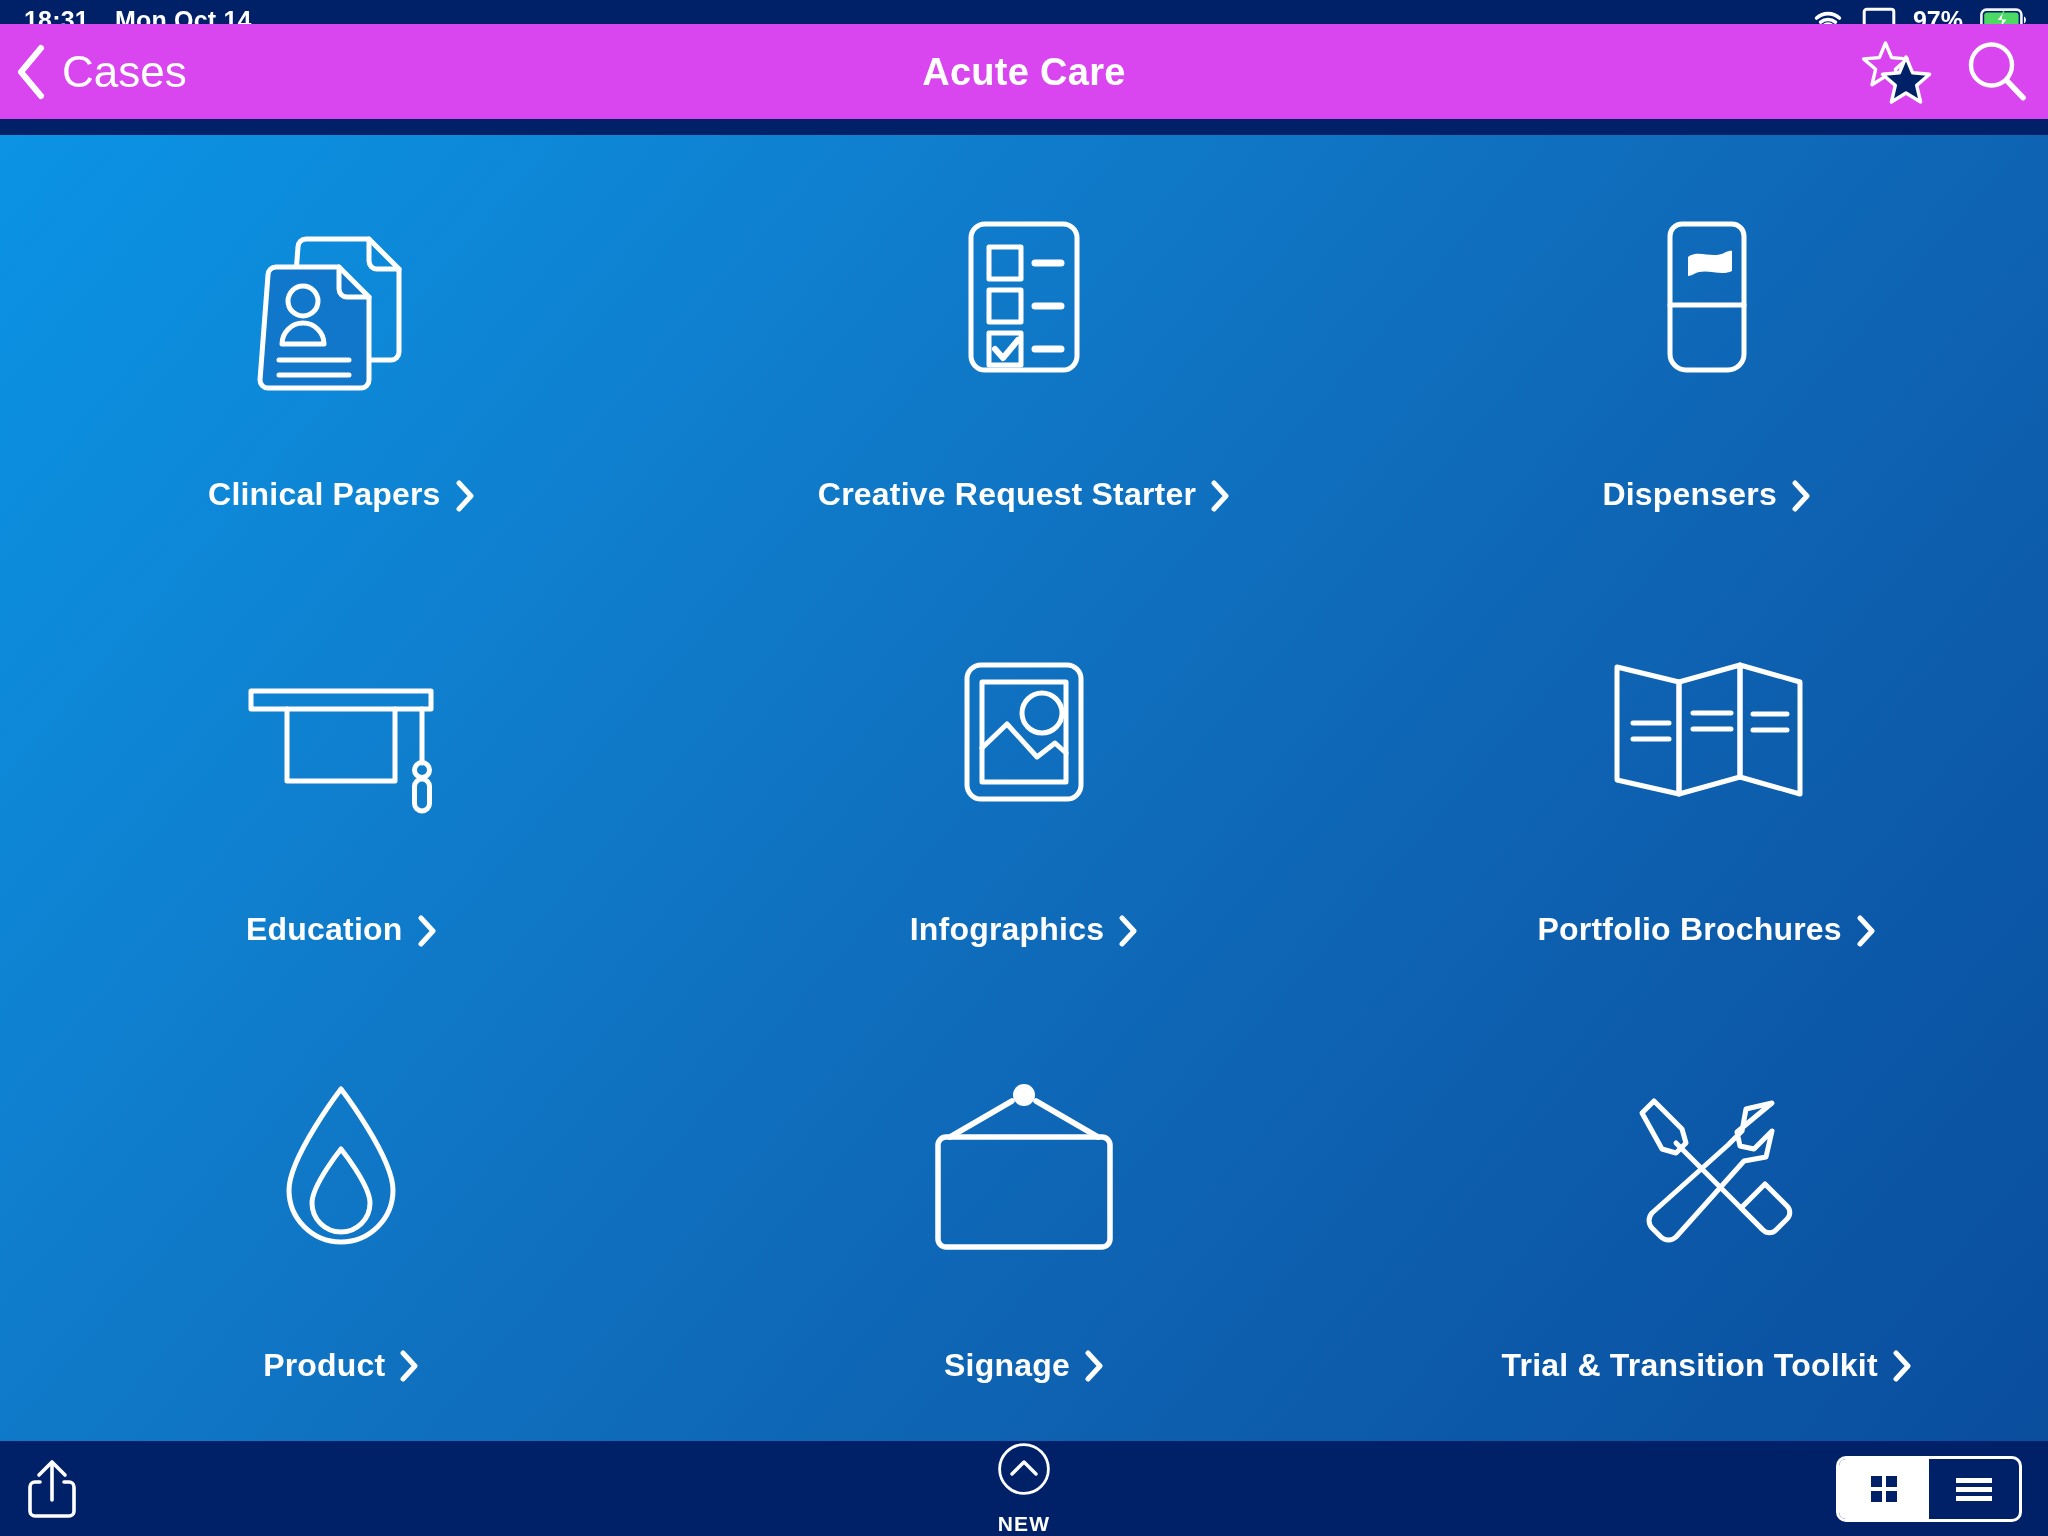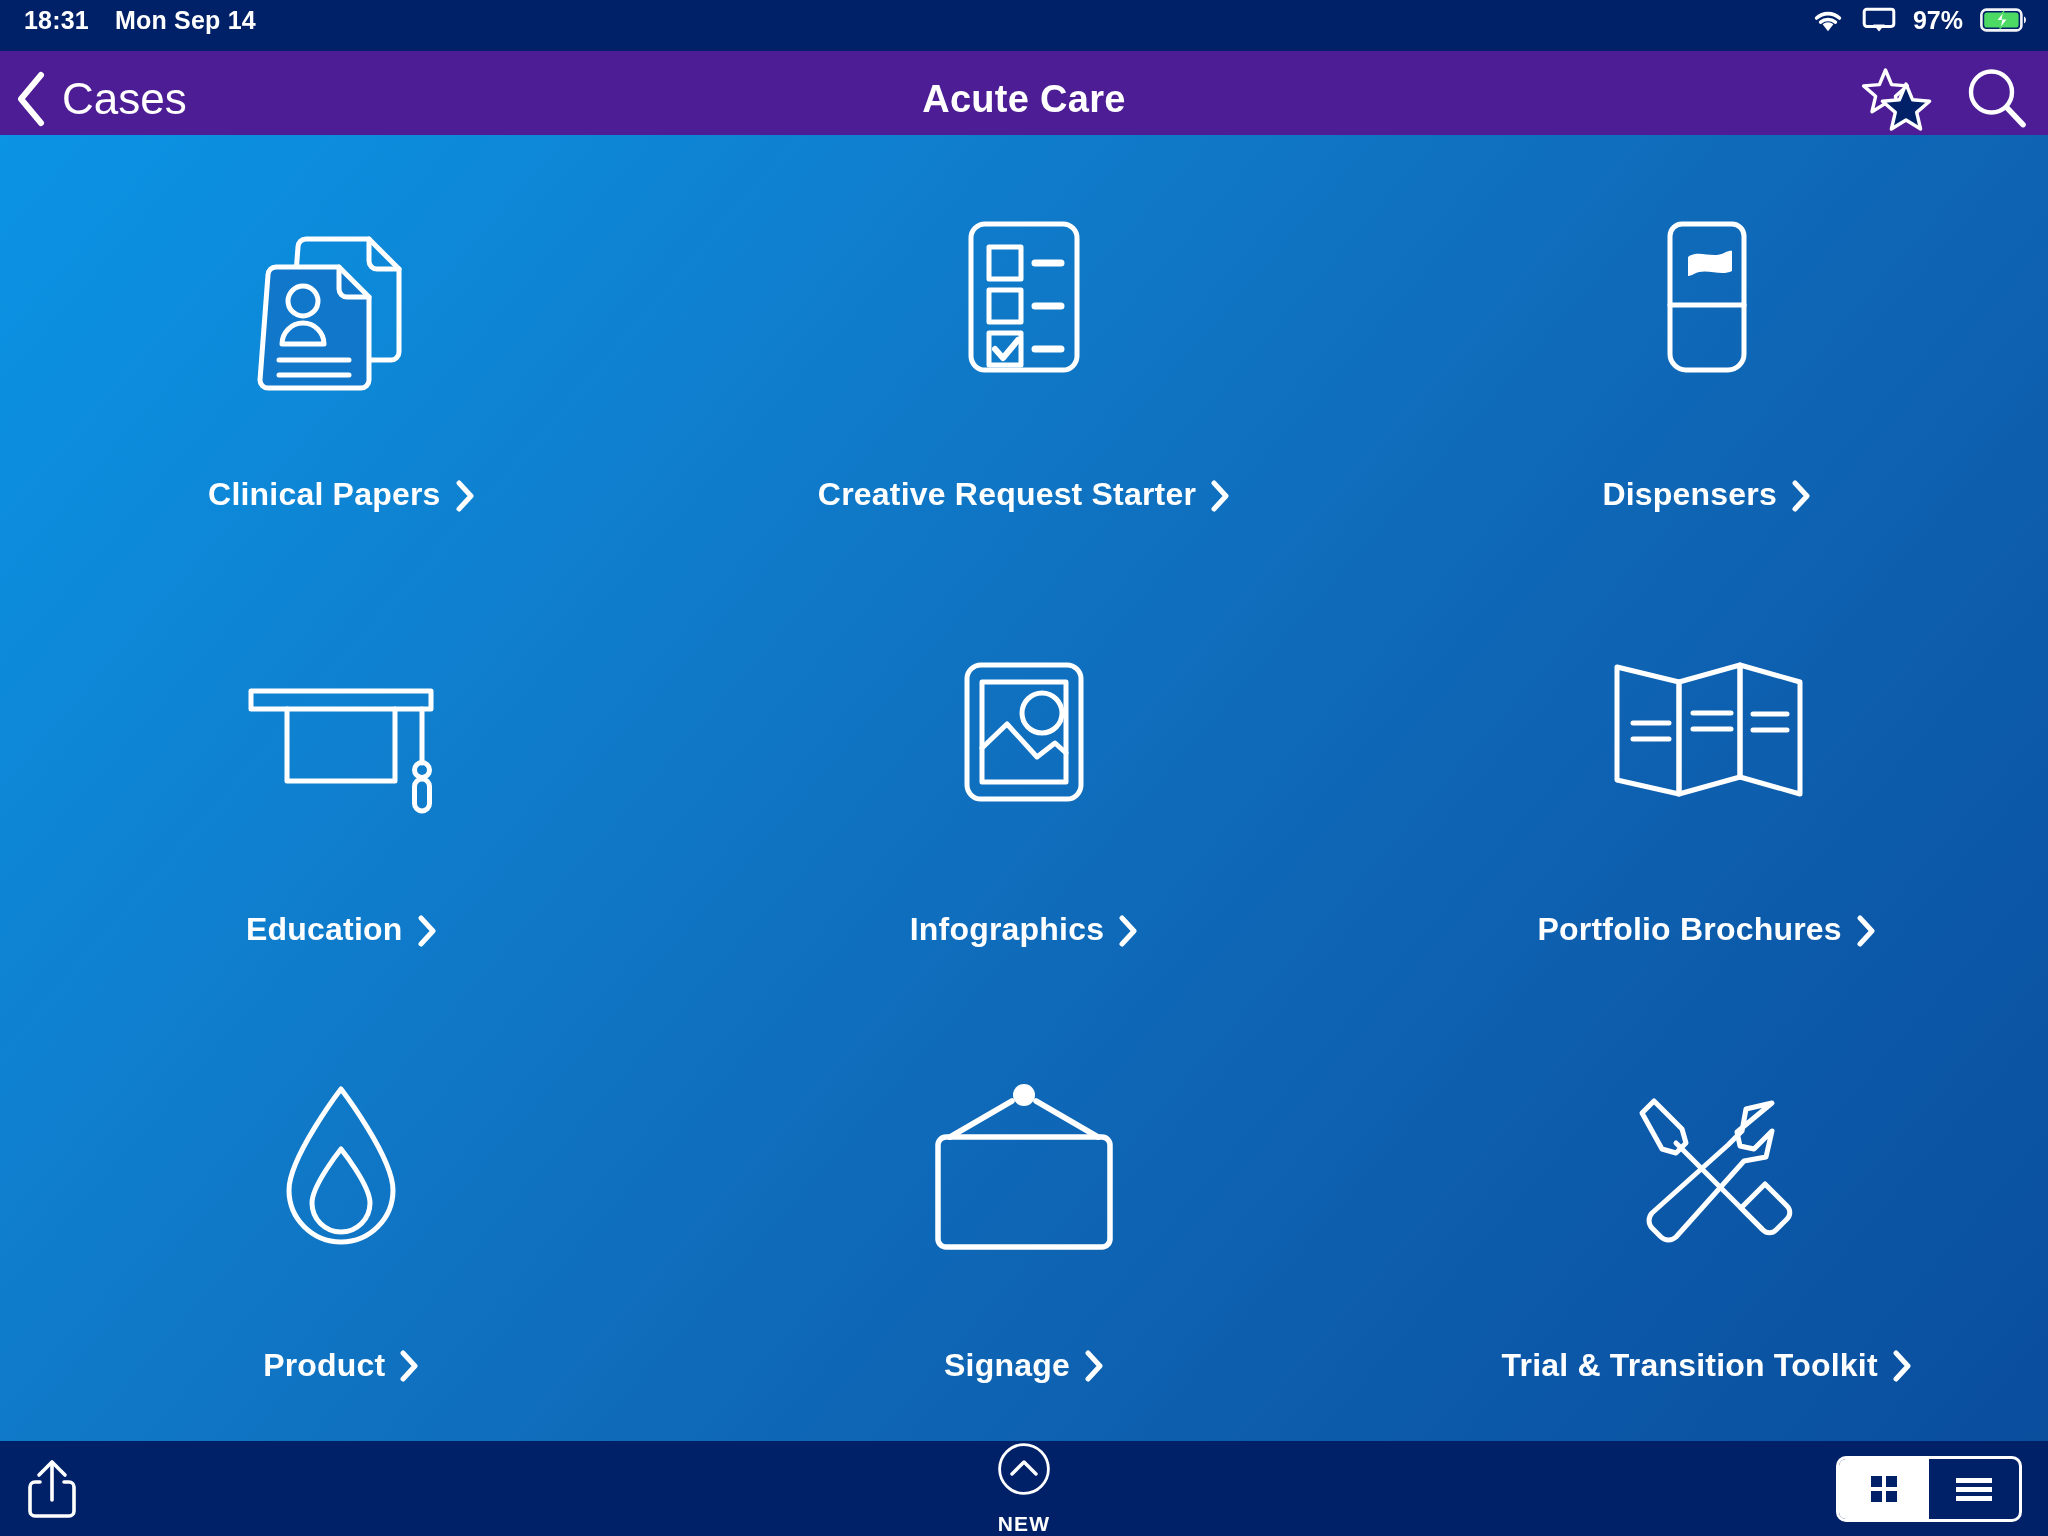--- a/index.html
+++ b/index.html
@@ -24,22 +24,22 @@
     line-height:1;
   }
   .sb-right {
     margin-left:auto; display:flex; align-items:center; gap:17px;
     padding-right:20px;
   }
   .sb-batt-pct { font-size:25px; font-weight:bold; }
 
   
   .navbar {
-    position:absolute; top:51px; left:0; width:2048px; height:95px;
-    background:#4c1d95;
+    position:absolute; top:24px; left:0; width:2048px; height:95px;
+    background:#d946ef;
   }
   .nav-back {
     position:absolute; left:14px; top:50%; transform:translateY(-50%);
     display:flex; align-items:center; gap:14px;
     color:#fff; cursor:pointer;
   }
   .nav-back-label { font-size:44px; font-weight:400; line-height:1; }
   .nav-title {
     position:absolute; left:0; width:100%; top:50%;
     transform:translateY(-50%);
@@ -122,21 +122,21 @@
   .seg-btn.inactive { background:transparent; }
 </style>
 </head>
 <body>
 
 <div id="app">
 
   <div class="statusbar">
     <div class="sb-left">
       <span class="sb-time">18:31</span>
-      <span class="sb-date">Mon Sep 14</span>
+      <span class="sb-date">Mon Oct 14</span>
     </div>
     <div class="sb-right">
 
       <span style="line-height:0;">
         <svg width="34" height="26" viewBox="0 0 34 26">
           <path d="M17 24.2 L11.6 17.2 a8.6 8.6 0 0 1 10.8 0 Z" fill="#fff"></path>
           <path d="M5.6 11.0 a17 17 0 0 1 22.8 0" fill="none" stroke="#fff" stroke-width="3.6" stroke-linecap="round"></path>
           <path d="M9.6 15.2 a11.6 11.6 0 0 1 14.8 0" fill="none" stroke="#fff" stroke-width="3.6" stroke-linecap="round"></path>
         </svg>
       </span>

